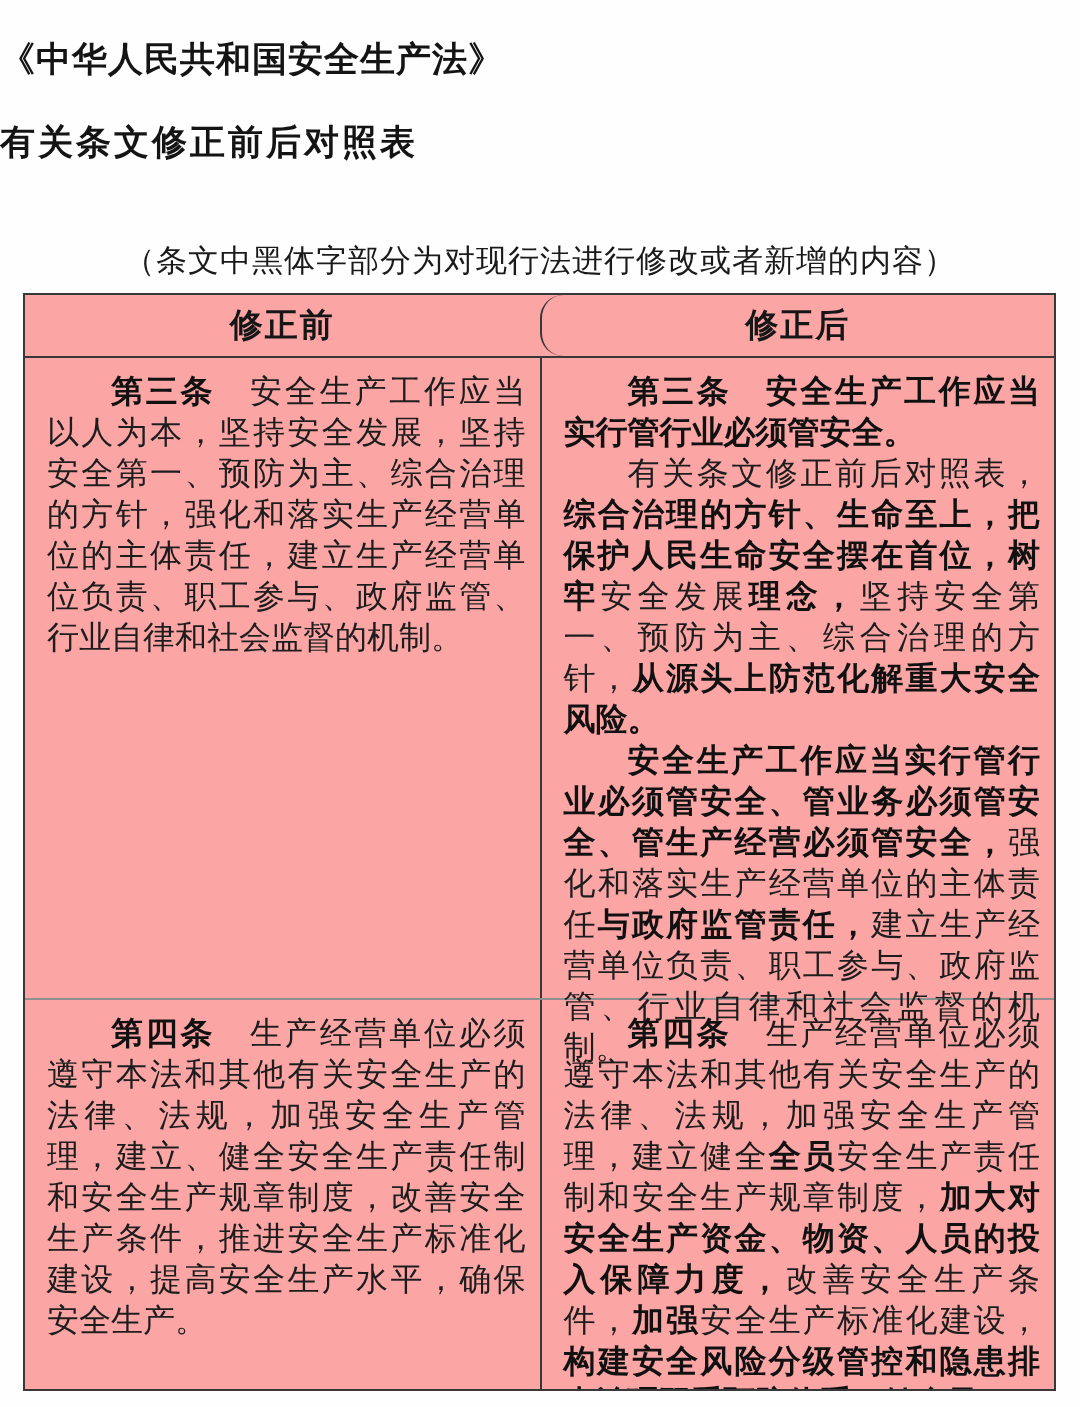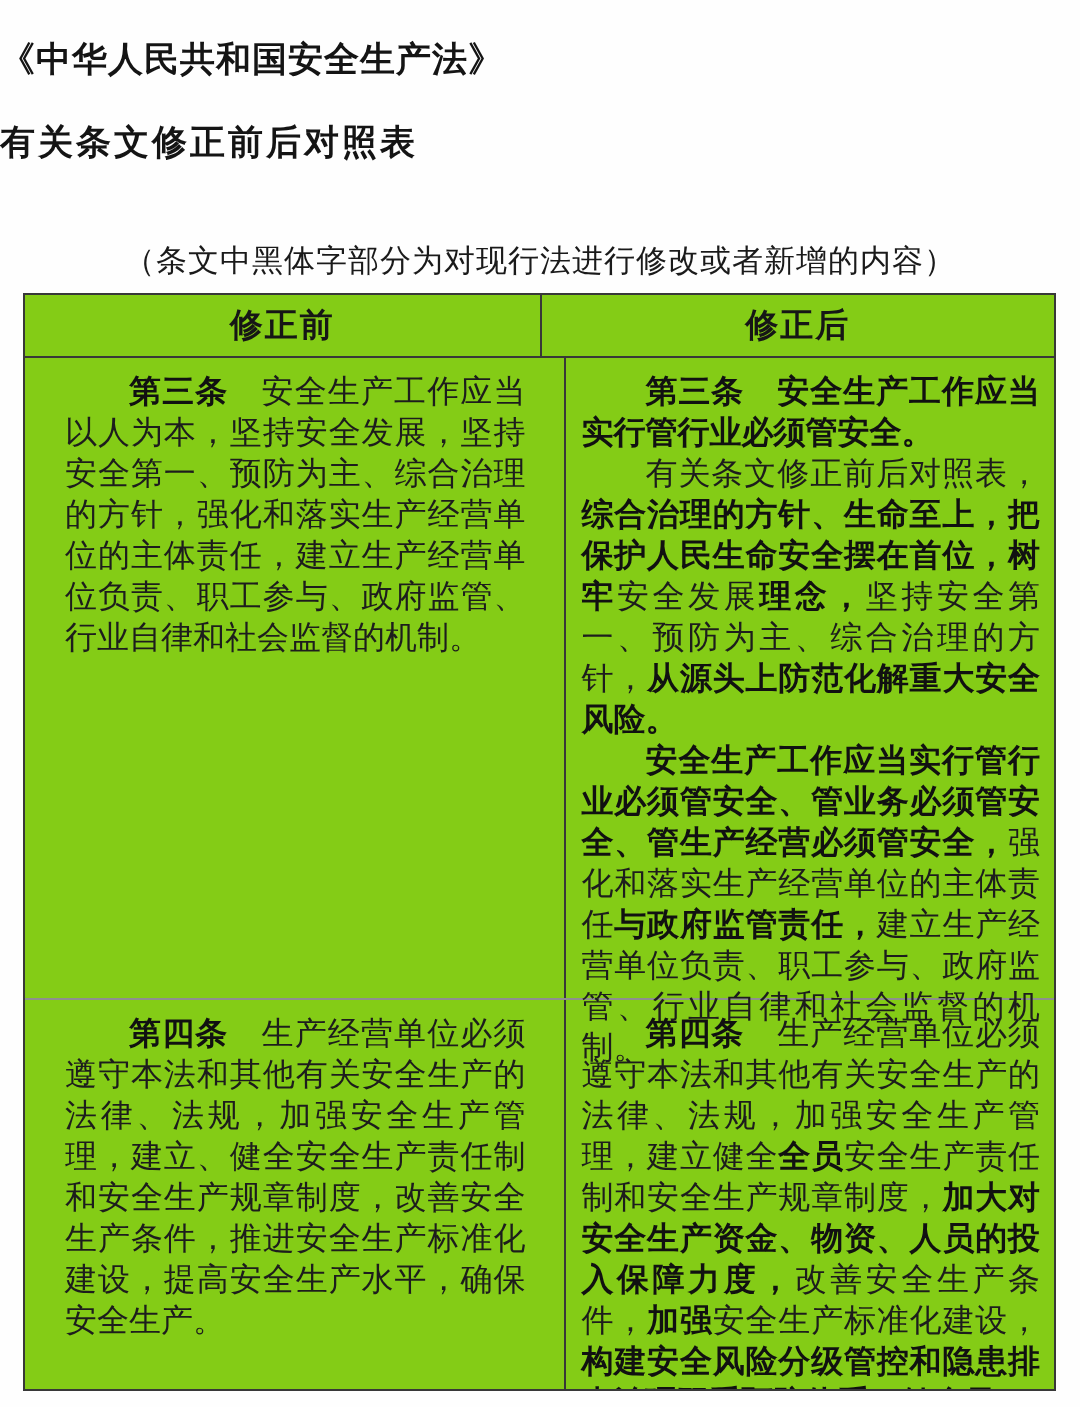--- a/index.html
+++ b/index.html
@@ -44,56 +44,55 @@
     margin-top: 43px;
   }
   .tbl {
     position: absolute;
     left: 23px;
     top: 293px;
     width: 1033px;
     height: 1098px;
     box-sizing: border-box;
     border: 2px solid #383838;
-    background: #84cc16;
+    background: #fca5a5;
     overflow: hidden;
   }
   .tbl-header {
     display: flex;
     height: 63px;
     box-sizing: border-box;
     border-bottom: 2px solid #383838;
   }
   .th {
     flex: 1 1 50%;
     box-sizing: border-box;
     display: flex;
     align-items: center;
     justify-content: center;
     font-family: "DejaVu Sans", "Liberation Sans", sans-serif;
     font-weight: 700;
     font-size: 33px;
     letter-spacing: 2px;
     color: #161616;
   }
-  .th + .th { border-left: 2px solid #383838; }
+  .th + .th { border-left: 2px solid #383838; border-radius: 23px; }
   .tbl-row {
     display: flex;
     box-sizing: border-box;
   }
   .tbl-row.row-0 {
     height: 642px;
     border-bottom: 2px solid #8f8f8f;
   }
   .tbl-row.row-1 { height: 456px; }
   .td {
     width: 50%;
     box-sizing: border-box;
-    padding: 13px 14px 0 15px;
-    margin-left: 25px;
+    padding: 13px 14px 0 22px;
   }
   .td + .td { border-left: 2px solid #383838; }
   .para {
     margin: 0;
     font-size: 32px;
     line-height: 41px;
     text-indent: 2em;
     text-align: justify;
     text-justify: inter-character;
     color: #1d1d1d;

